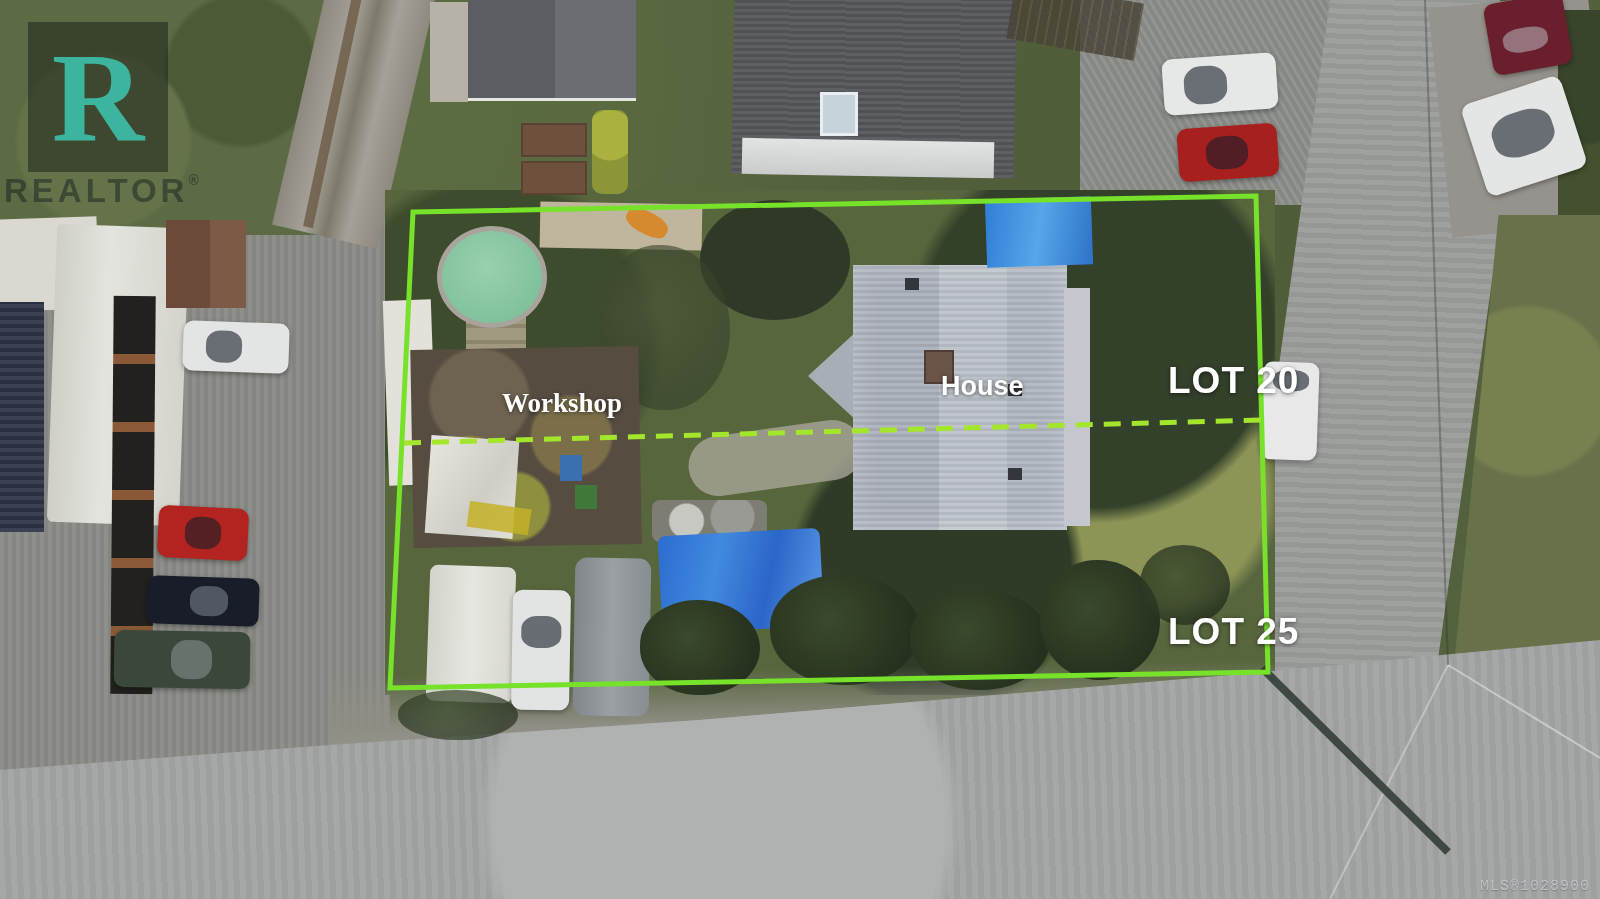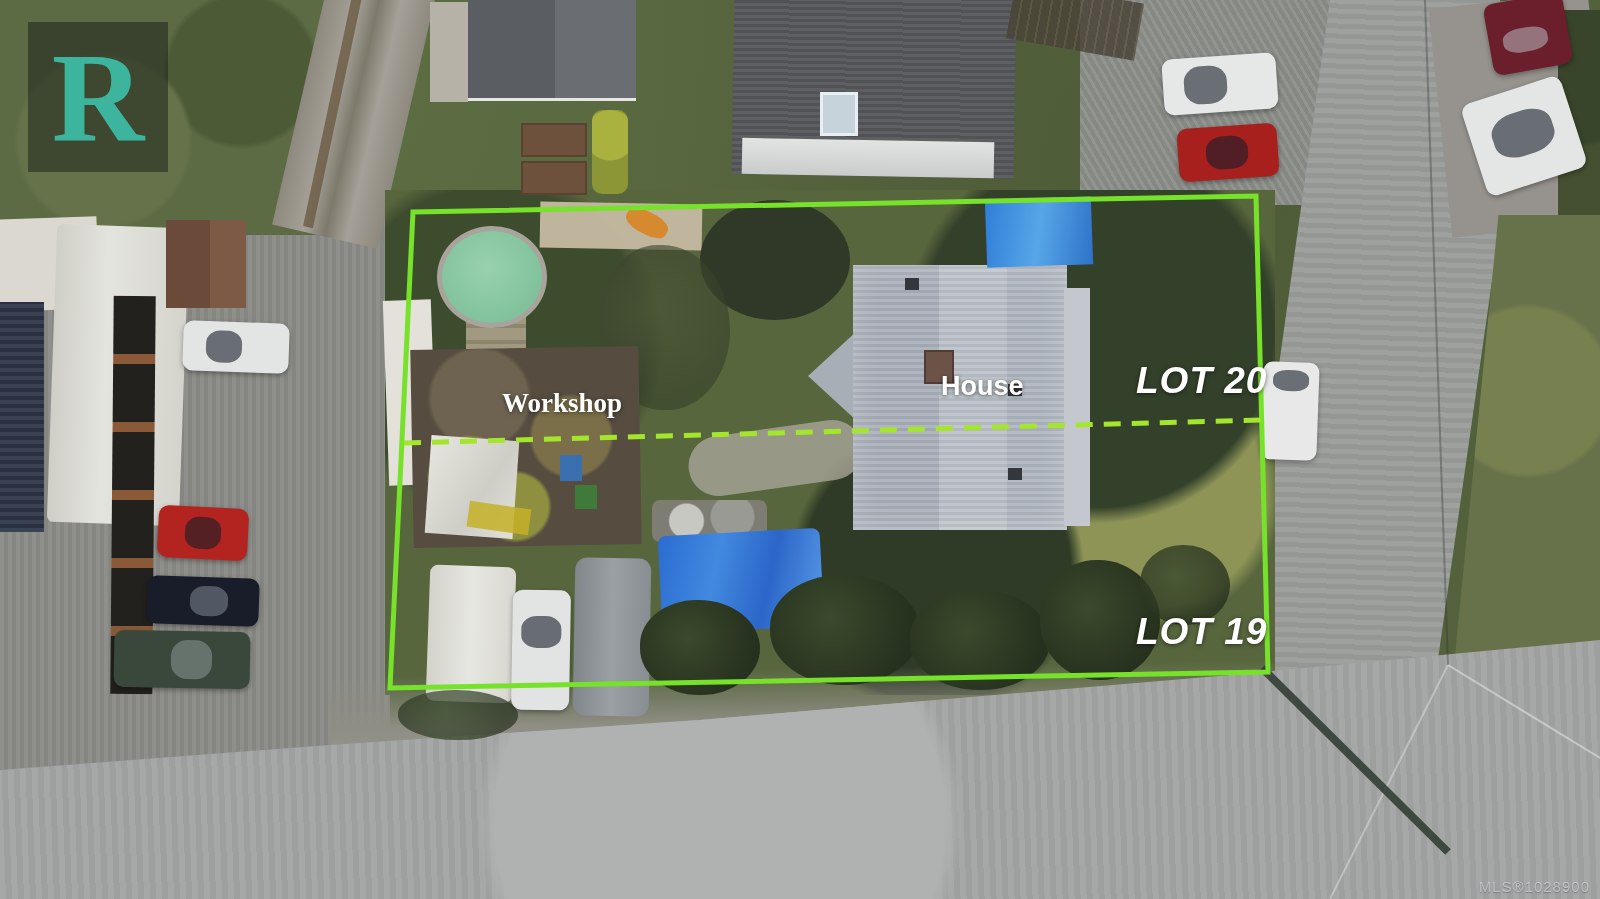--- a/index.html
+++ b/index.html
@@ -120,23 +120,23 @@
       linear-gradient(90deg,#80868a,#9aa0a4 50%,#878d91);}
   .shrub{border-radius:48% 52% 50% 50%;background:
       radial-gradient(circle at 40% 40%, #3a4a2c, #26301e 75%);}
   .path-gray{left:688px;top:428px;width:175px;height:60px;transform:rotate(-8deg);border-radius:40px;
       background:#a9a598;opacity:.8;}
   .bin-blue{left:560px;top:455px;width:22px;height:26px;background:#3a6fb0;}
   .bin-green{left:575px;top:485px;width:22px;height:24px;background:#3f7a3a;}
   
   .lbl{color:#fff;font-weight:700;text-shadow:0 1px 4px rgba(0,0,0,.55);white-space:nowrap;}
   .lbl-place{font-size:27px;}
-  .lbl-lot{font-size:37px;font-style:italic;letter-spacing:1px;}
+  .lbl-lot{font-size:37px;letter-spacing:1px;margin-left:32px;}
   .mls{right:10px;bottom:4px;font-size:15px;letter-spacing:1px;color:rgba(228,233,238,.55);
-      text-shadow:0 1px 1px rgba(90,95,100,.6);}
+      text-shadow:0 1px 1px rgba(90,95,100,.6);font-family:Liberation Mono, monospace;}
   
   .wm{left:0;top:0;width:205px;height:215px;}
   .wm-square{position:absolute;left:28px;top:22px;width:140px;height:150px;
       background:rgba(18,24,20,.48);display:flex;align-items:center;justify-content:center;}
   .wm-letter{font-size:128px;font-weight:700;line-height:1;color:rgba(62,196,172,.88);
       font-family:"Liberation Serif",serif;}
   .wm-text{position:absolute;left:4px;top:172px;font-size:33px;font-weight:700;letter-spacing:4px;
       color:rgba(28,38,33,.55);font-family:"Liberation Sans",sans-serif;}
   .wm-reg{font-size:14px;vertical-align:top;}
   svg.overlay{position:absolute;left:0;top:0;pointer-events:none;}
@@ -249,23 +249,26 @@
     <line x1="1448" y1="665" x2="1600" y2="758" stroke="rgba(235,235,235,.5)" stroke-width="2"></line>
     <line x1="1448" y1="665" x2="1330" y2="899" stroke="rgba(235,235,235,.4)" stroke-width="2"></line>
     <line x1="1262" y1="668" x2="1448" y2="852" stroke="rgba(45,55,47,.85)" stroke-width="8"></line>
     <polygon points="413,212 1256,196 1268,672 390,688" fill="none" stroke-width="5" stroke="#77e22a"></polygon>
     <line x1="404" y1="443" x2="1263" y2="420" stroke-width="5" stroke-dasharray="17 11" stroke="#a3e62c"></line>
   </svg>
 
   <div class="abs lbl lbl-place" style="left:502px;top:388px;font-family:Liberation Serif, serif;">Workshop</div>
   <div class="abs lbl lbl-place" style="left:941px;top:371px;">House</div>
   <div class="abs lbl lbl-lot" style="left:1136px;top:360px;">LOT 20</div>
-  <div class="abs lbl lbl-lot" style="left:1136px;top:611px;">LOT 19</div>
+  <div class="abs lbl lbl-lot" style="left:1136px;top:611px;">LOT 25</div>
 
   <div class="abs wm">
     <div class="wm-square">
       <span class="wm-letter">R</span>
     </div>
+    <div class="wm-text">
+      <span>REALTOR</span><span class="wm-reg">®</span>
+    </div>
   </div>
 
   <div class="abs mls">MLS®1028900</div>
 
 </div>
 
 </body></html>

